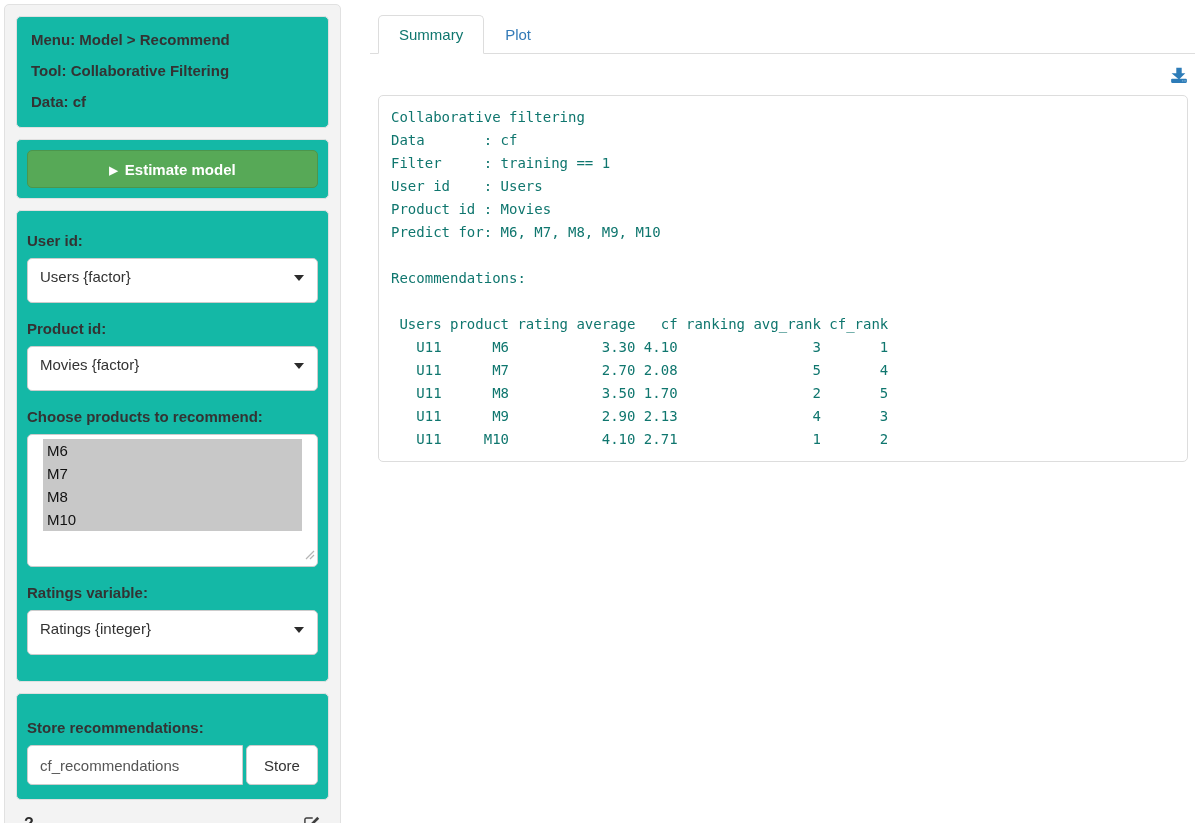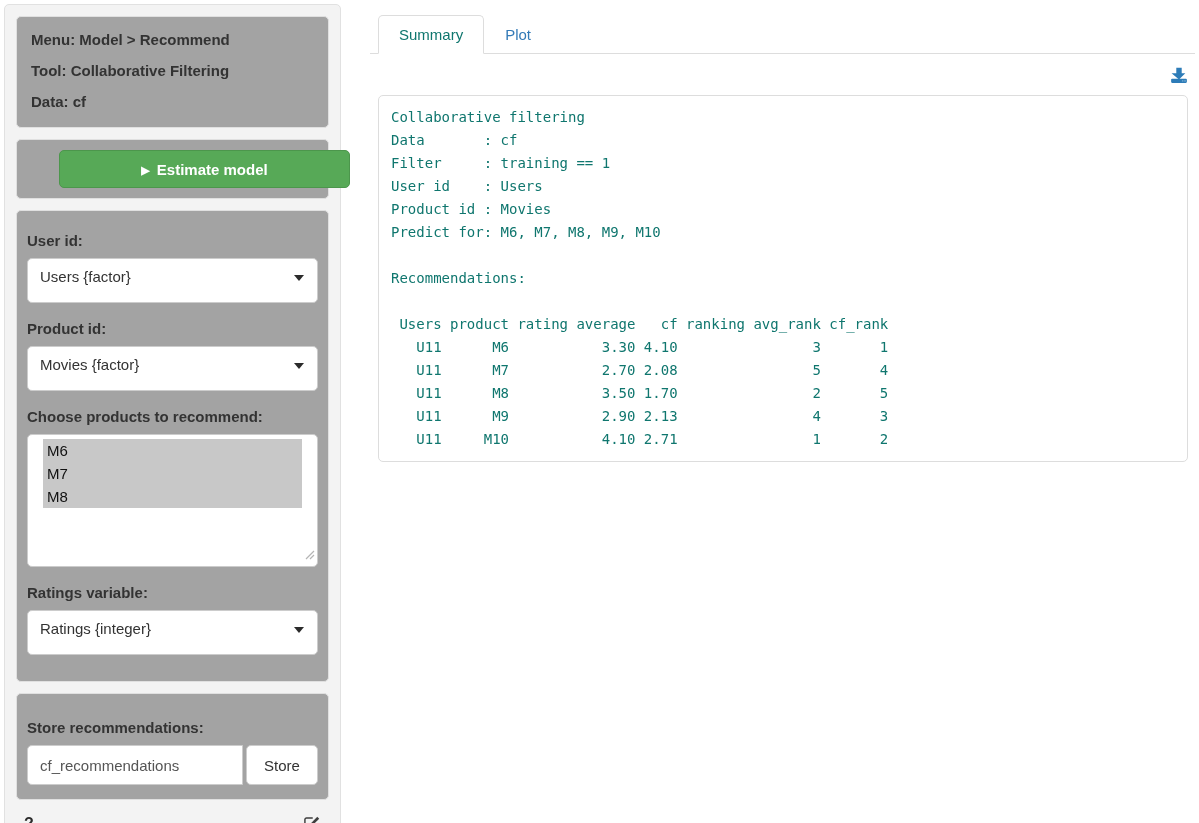--- a/index.html
+++ b/index.html
@@ -19,42 +19,41 @@
     min-height: 814px;
     background: #f3f3f3;
     border: 1px solid #e1e1e1;
     border-radius: 5px;
     padding: 11px 11px 8px;
     display: flex;
     flex-direction: column;
     flex-shrink: 0;
   }
   .well {
-    background: #a3a3a3;
+    background: #14b8a6;
     border: 1px solid #e0e0e0;
     border-radius: 5px;
     margin-bottom: 11px;
   }
   .info-well { padding: 13px 14px 4px; }
   .info-line { font-weight: bold; font-size: 15px; line-height: 20px; margin: 0 0 11px; }
 
   .btn-well { padding: 10px; }
   .btn-estimate {
     display: block;
     width: 100%;
     height: 38px;
     background: #57a957;
     border: 1px solid #4c964c;
     border-radius: 5px;
     color: #fff;
     font-weight: bold;
     font-size: 15px;
     font-family: "Liberation Sans", sans-serif;
     cursor: pointer;
-    margin-left: 32px;
   }
   .play-glyph { font-size: 11px; margin-right: 7px; position: relative; top: -1px; }
 
   .controls-well { padding: 8px 10px 26px; }
   .field-label { font-weight: bold; font-size: 15px; line-height: 20px; margin: 16px 0 7px; }
   .field-label.first { margin-top: 12px; }
 
   .select {
     position: relative;
     height: 45px;
@@ -195,20 +194,21 @@
       <div class="select">
         <span>Movies {factor}</span>
         <span class="caret"></span>
       </div>
 
       <div class="field-label">Choose products to recommend:</div>
       <div class="multiselect">
         <div class="option selected">M6</div>
         <div class="option selected">M7</div>
         <div class="option selected">M8</div>
+        <div class="option selected">M10</div>
         <span class="resize-handle">
           <svg width="10" height="10" viewBox="0 0 10 10">
               <path d="M1 9 L9 1 M5 9 L9 5" stroke="#b5b5b5" stroke-width="1.2" fill="none"></path>
             </svg>
         </span>
       </div>
 
       <div class="field-label">Ratings variable:</div>
       <div class="select">
         <span>Ratings {integer}</span>

